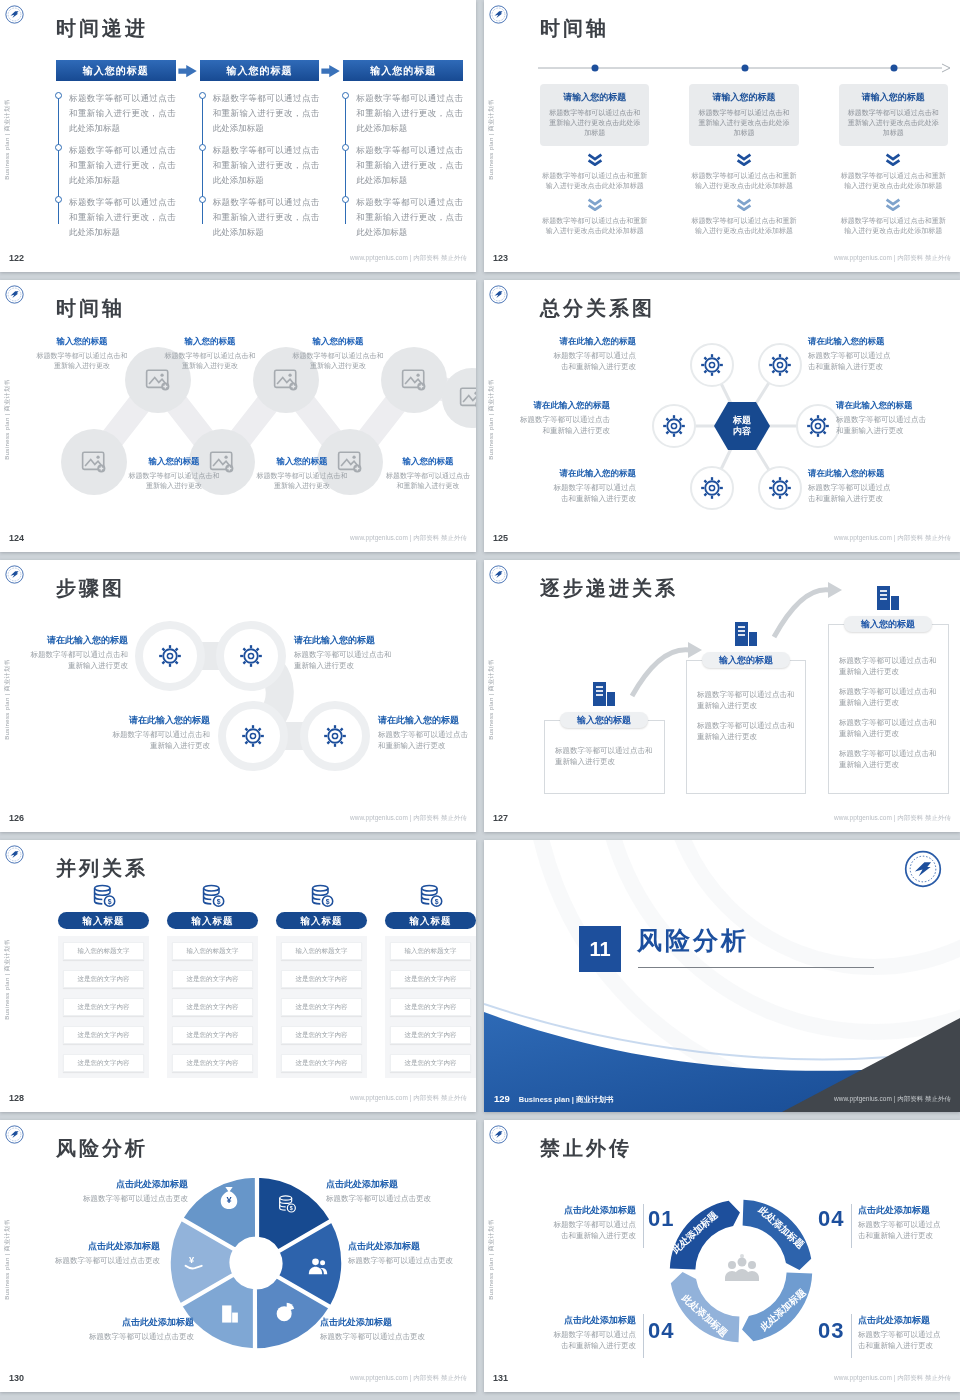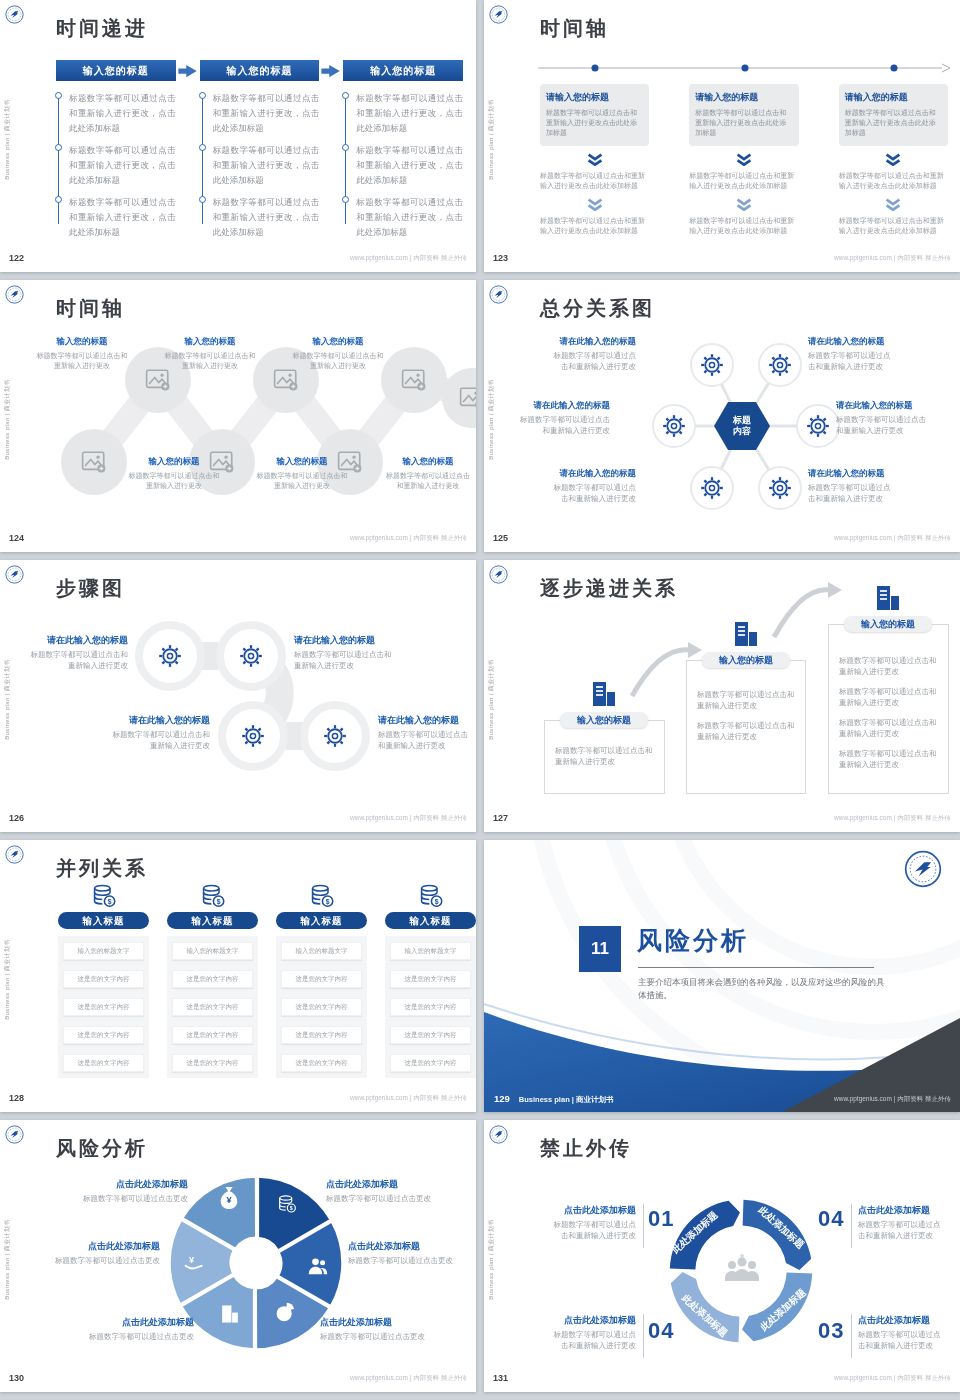--- a/index.html
+++ b/index.html
@@ -19,21 +19,21 @@
   .a-col{flex:1}
   .a-head{height:21px;background:linear-gradient(180deg,#2f6ab8,#174a92);color:#fff;font-size:10px;font-weight:700;text-align:center;line-height:21px;letter-spacing:1px}
   .a-arrow{width:20px;height:14px;color:#3a72ba;margin-top:4px;flex:0 0 auto}
   .a-list{margin-top:10px;position:relative}
   .a-list::before{content:"";position:absolute;left:2px;top:4px;bottom:16px;border-left:1px solid #2e6cb5}
   .a-item{position:relative;padding-left:13px;margin-bottom:7px;font-size:8.5px;line-height:15px;color:#8e939a;text-align:justify}
   .a-item::before{content:"";position:absolute;left:-1px;top:1px;width:5px;height:5px;border:1px solid #2e6cb5;border-radius:50%;background:#fff}
 
   
   .b-cols{position:absolute;left:56px;right:12px;top:84px;display:flex;gap:40px}
-  .b-col{flex:1;text-align:left}
+  .b-col{flex:1;text-align:center}
   .b-box{background:#e9ebed;border-radius:4px;padding:7px 6px 8px}
   .b-box-t{font-size:9px;font-weight:700;color:#1d5199;margin-bottom:4px}
   .b-box-x{font-size:7px;line-height:10px;color:#8e939a}
   .b-chev{width:16px;height:13px;margin:7px auto 5px;color:#1d4f9c;display:block}
   .b-chev.lt{color:#7fa3cc}
   .b-step{font-size:7px;line-height:10px;color:#979ca2}
 
   
   .d-circ{position:absolute;width:66px;height:66px;border-radius:50%;background:#e5e7e9;display:flex;align-items:center;justify-content:center;color:#a6abb0}
   .d-circ svg{width:26px;height:26px}
@@ -68,21 +68,21 @@
   .h-cols{position:absolute;left:58px;right:0;top:44px;display:flex;gap:18px}
   .h-col{flex:1;text-align:center}
   .h-coin{width:26px;height:24px;color:#1d4f9c;margin:0 auto 4px;display:block}
   .h-pill{height:17px;background:#17498f;border-radius:9px;color:#fff;font-size:9.5px;font-weight:700;line-height:17px;letter-spacing:1px}
   .h-rows{margin-top:7px;background:#f4f5f7;padding:6px 5px}
   .h-row{height:18px;background:#fff;border:1px solid #eef0f2;box-shadow:0 1px 1px rgba(0,0,0,.06);font-size:6.5px;color:#9aa0a5;line-height:16px;margin-bottom:10px;overflow:hidden}
   .h-row:last-child{margin-bottom:0}
 
   
   .i-arc{position:absolute;border:16px solid rgba(168,176,186,.08);border-radius:50%}
-  .i-num{position:absolute;left:95px;top:86px;width:42px;height:46px;background:#1d4f9c;color:#fff;font-size:17px;font-weight:700;display:flex;align-items:center;justify-content:center}
+  .i-num{position:absolute;left:95px;top:86px;width:42px;height:46px;background:#1d4f9c;color:#fff;font-size:20px;font-weight:700;display:flex;align-items:center;justify-content:center}
   .i-title{position:absolute;left:153px;top:84px;font-size:25px;font-weight:700;color:#1c4f9e;letter-spacing:3px}
   .i-line{position:absolute;left:154px;top:127px;width:236px;border-top:1px solid #7b8087}
   .i-desc{position:absolute;left:154px;top:136px;width:248px;font-size:8.5px;line-height:13px;color:#6e737a}
   .i-foot{position:absolute;left:10px;bottom:7px;color:#fff;display:flex;gap:9px;align-items:baseline}
   .i-foot .n{font-size:9.5px;font-weight:700}
   .i-foot .t{font-size:7.5px;font-weight:700;opacity:.95}
   .i-wm{position:absolute;right:9px;bottom:8px;font-size:6.5px;color:#c6cacd}
   .i-logo{position:absolute;right:18px;top:10px;width:38px;height:38px;color:#2a5ca8}
 
   
@@ -611,21 +611,20 @@
   <section class="slide">
     <div class="i-arc" style="width:700px;height:700px;left:40px;top:-430px"></div>
     <div class="i-arc" style="width:560px;height:560px;left:110px;top:-360px"></div>
     <div class="i-arc" style="width:430px;height:430px;left:175px;top:-295px"></div>
     <svg class="i-logo">
         <use href="#sym-logo"></use>
       </svg>
     <div class="i-num">11</div>
     <div class="i-title">风险分析</div>
     <div class="i-line"></div>
-    <div class="i-desc">主要介绍本项目将来会遇到的各种风险，以及应对这些的风险的具体措施。</div>
     <svg class="abs" style="left:0;bottom:0" width="476" height="122" viewBox="0 0 476 122">
       <defs>
         <linearGradient id="gBlue" x1="0" y1="0" x2="1" y2="1">
           <stop offset="0" stop-color="#2e6ab6"></stop>
             <stop offset="1" stop-color="#174a92"></stop>
         </linearGradient>
       </defs>
       <path d="M0,22 C140,74 300,94 476,72 L476,122 L0,122 Z" fill="url(#gBlue)"></path>
       <path d="M0,14 C150,64 330,84 476,58" fill="none" stroke="#9cbbe2" stroke-width="2" opacity=".55"></path>
       <path d="M298,122 L476,28 L476,122 Z" fill="#41464c"></path>

